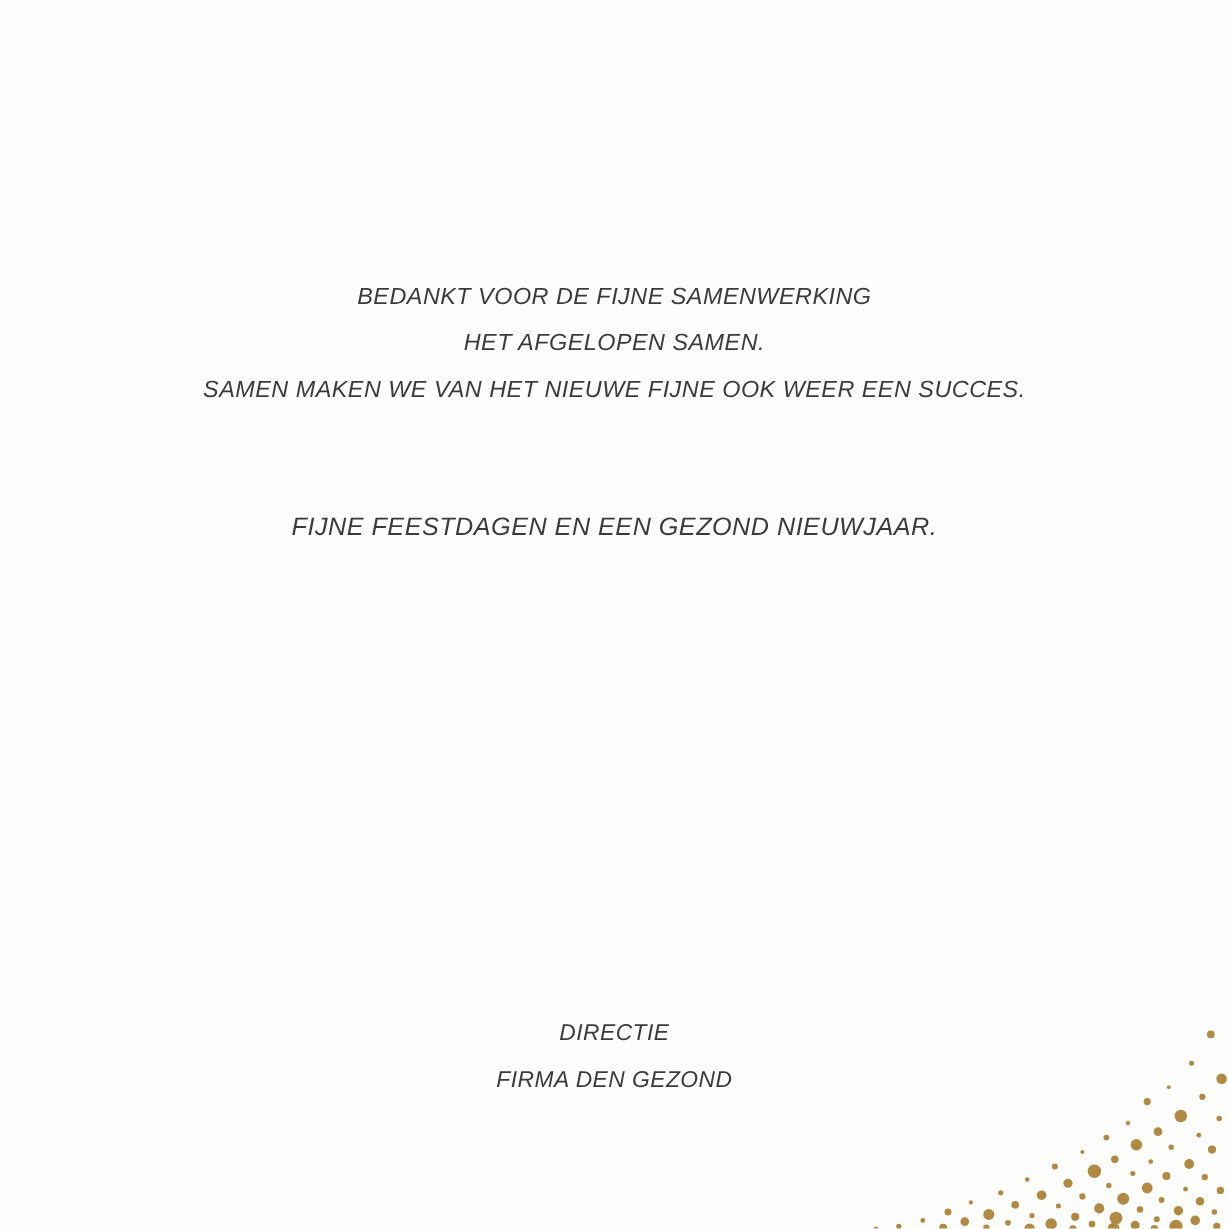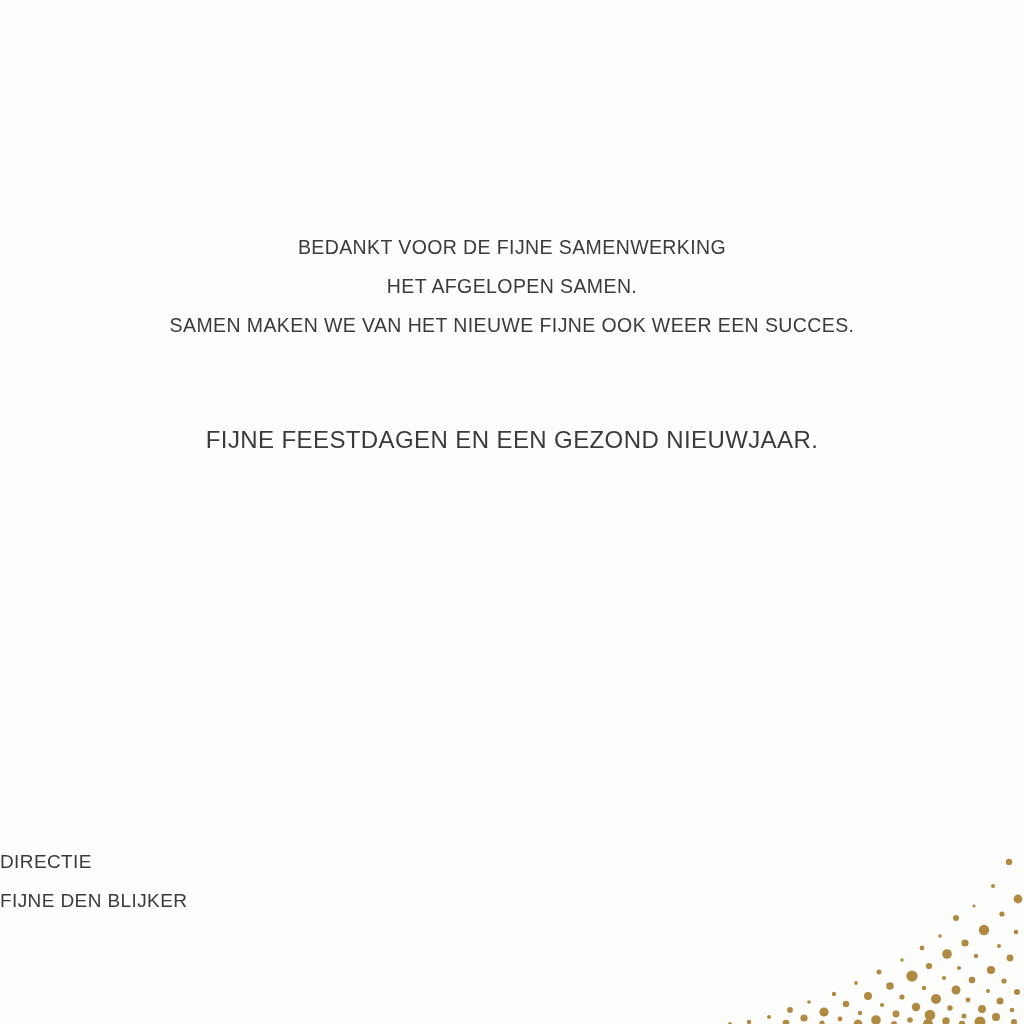--- a/index.html
+++ b/index.html
@@ -13,20 +13,21 @@
     font-family: "Liberation Sans", sans-serif;
     overflow: hidden;
   }
 
   .card {
     position: relative;
     width: 1024px;
     height: 1024px;
     background: #fdfdfc;
     overflow: hidden;
+    font-style: italic;
   }
 
   .message-block {
     position: absolute;
     left: 0;
     right: 0;
     top: 228px;
     text-align: center;
   }
 
@@ -40,33 +41,33 @@
 
   .wish-block {
     position: absolute;
     left: 0;
     right: 0;
     top: 422px;
     text-align: center;
   }
 
   .wish-line {
-    font-size: 24px;
+    font-size: 21px;
     letter-spacing: 0.4px;
     color: #3b3b3a;
     line-height: 36px;
     white-space: nowrap;
   }
 
   .signature-block {
     position: absolute;
     left: 0;
     right: 0;
     top: 842px;
-    text-align: left;
+    text-align: center;
   }
 
   .signature-line {
     font-size: 19px;
     letter-spacing: 0.4px;
     color: #3b3b3a;
     line-height: 39px;
     white-space: nowrap;
   }
 
@@ -89,21 +90,21 @@
     <div class="message-line">HET AFGELOPEN SAMEN.</div>
     <div class="message-line">SAMEN MAKEN WE VAN HET NIEUWE FIJNE OOK WEER EEN SUCCES.</div>
   </div>
 
   <div class="wish-block">
     <div class="wish-line">FIJNE FEESTDAGEN EN EEN GEZOND NIEUWJAAR.</div>
   </div>
 
   <div class="signature-block">
     <div class="signature-line">DIRECTIE</div>
-    <div class="signature-line">FIJNE DEN BLIJKER</div>
+    <div class="signature-line">FIRMA DEN GEZOND</div>
   </div>
 
   <svg class="splatter" viewBox="0 0 520 180" aria-hidden="true">
     <g fill="#b08a43">
       <circle cx="505" cy="18" r="3.2"></circle>
       <circle cx="489" cy="42" r="2.1"></circle>
       <circle cx="514" cy="55" r="4.4"></circle>
       <circle cx="470" cy="62" r="1.6"></circle>
       <circle cx="498" cy="70" r="2.6"></circle>
       <circle cx="452" cy="74" r="3.0"></circle>

